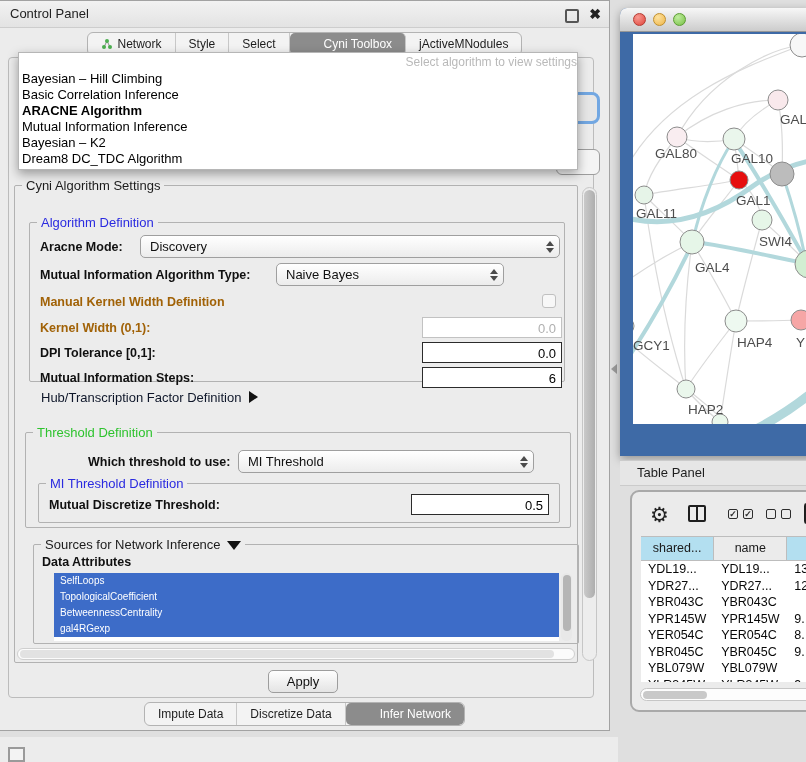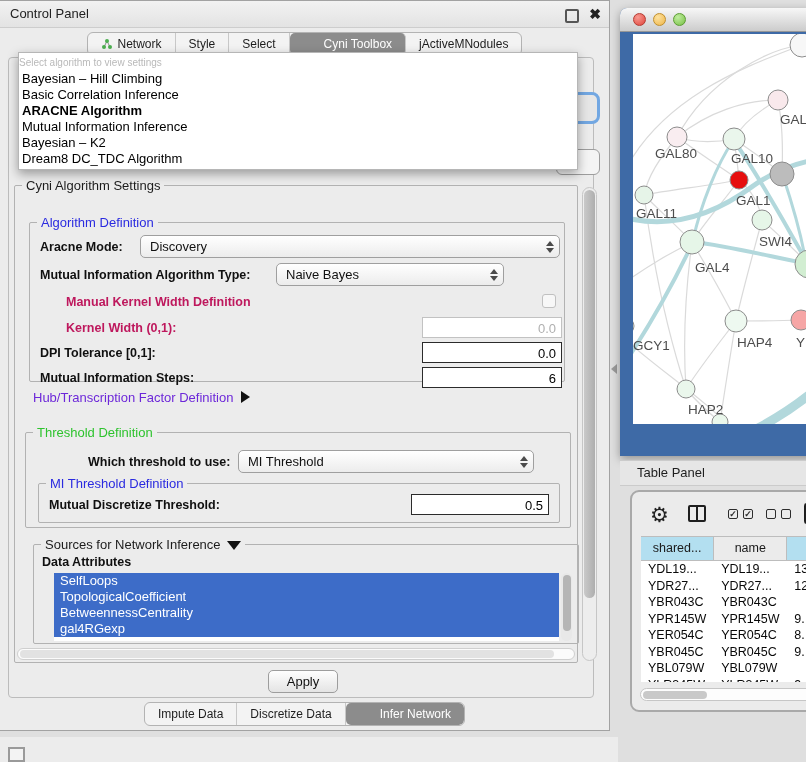--- a/index.html
+++ b/index.html
@@ -17,56 +17,56 @@
   .tabrow{position:absolute;left:0;top:31px;width:100%;display:flex;justify-content:center;}
   .tabgroup{display:inline-flex;border:1px solid #b3b3b3;border-radius:6px;background:#f3f3f3;overflow:hidden;height:22px;}
   .tab{display:flex;align-items:center;gap:5px;padding:0 13px;font-size:12px;color:#1d1d1d;border-right:1px solid #c8c8c8;cursor:default;}
   .tab:last-child{border-right:none;}
   .tab.selected{background:#8c8c8c;color:#fff;border-radius:5px;padding-left:34px;}
   .inner-panel{position:absolute;left:8px;top:56px;width:586px;height:641px;border:1px solid #bcbcbc;
       border-radius:4px;background:#ececec;box-sizing:border-box;}
   
   .popup{position:absolute;left:18px;top:51px;width:560px;height:118px;background:#fff;border:1px solid #b6b6b6;
       box-shadow:0 4px 10px rgba(0,0,0,.35);z-index:30;padding-top:2px;box-sizing:border-box;}
-  .popup .phead{font-size:10px;color:#b9b9b9;text-align:left;height:16px;line-height:15px;}
+  .popup .phead{font-size:12px;color:#b9b9b9;text-align:right;height:16px;line-height:15px;}
   .pitem{font-size:13px;color:#000;height:16px;line-height:16px;padding-left:3px;}
   .pitem.bold{font-weight:bold;}
   .combo-sliver{position:absolute;z-index:10;box-sizing:border-box;background:#e6e6e6;}
   .sliver1{left:556px;top:91px;width:44px;height:32px;border:3px solid #72a7e2;border-radius:8px;}
   .sliver2{left:556px;top:148px;width:44px;height:26px;border:1px solid #9d9d9d;border-radius:6px;background:#f4f4f4;}
   
   .groupbox{position:absolute;border:1px solid #b2b2b2;border-radius:2px;box-sizing:border-box;}
   .gtitle{position:absolute;top:-8px;left:7px;background:#ececec;padding:0 4px;font-size:13px;white-space:nowrap;}
   .gtitle.black{color:#1c1c1c;}
   .gtitle.blue{color:var(--blue-title);}
   .gtitle.green{color:var(--green-title);}
   #settings-box{left:14px;top:184px;width:564px;height:478px;}
   
   .vscroll{position:absolute;left:582px;top:186px;width:15px;height:474px;border:1px solid #c6c6c6;border-radius:8px;background:#ededed;box-sizing:border-box;}
   .vscroll .thumb{position:absolute;left:1px;top:2px;width:11px;height:408px;background:linear-gradient(90deg,#c9c9c9,#aeaeae);border-radius:6px;}
   .hscroll{position:absolute;left:2px;top:462px;width:558px;height:12px;border:1px solid #cfcfcf;border-radius:7px;background:#fbfbfb;box-sizing:border-box;}
   .hscroll .thumb{position:absolute;left:2px;top:1px;width:96%;height:8px;background:#e2e2e2;border-radius:5px;}
   
   .lbl{position:absolute;font-size:12.5px;color:#101010;font-weight:bold;white-space:nowrap;}
-  .lbl.gray{color:#be185d;margin-left:26px;}
+  .lbl.gray{color:#a16207;}
   .combo{position:absolute;height:23px;background:linear-gradient(#ffffff,#ececec);border:1px solid #9f9f9f;
       border-radius:5px;box-sizing:border-box;display:flex;align-items:center;font-size:13px;color:#111;padding-left:9px;}
   .combo .spin{position:absolute;right:4px;top:3px;width:11px;height:15px;display:flex;flex-direction:column;align-items:center;justify-content:center;gap:2px;}
   .combo .spin i{width:0;height:0;border-left:4px solid transparent;border-right:4px solid transparent;}
   .combo .spin .up{border-bottom:5px solid #4b4b4b;}
   .combo .spin .dn{border-top:5px solid #4b4b4b;}
   .field{position:absolute;height:21px;background:#fff;border:1px solid #2b2b2b;box-sizing:border-box;
       font-size:13px;color:#000;text-align:right;padding:2px 5px 0 0;}
   .field.disabled{border:1px solid #c2c2c2;color:#b0b0b0;}
   .checkbox{position:absolute;width:14px;height:14px;border:1px solid #c0c0c0;border-radius:3px;background:#f7f7f7;box-sizing:border-box;}
   .tri-right{display:inline-block;width:0;height:0;border-top:6px solid transparent;border-bottom:6px solid transparent;border-left:9px solid #111;margin-left:8px;vertical-align:-1px;}
   .tri-down{display:inline-block;width:0;height:0;border-left:7px solid transparent;border-right:7px solid transparent;border-top:9px solid #111;margin-left:6px;vertical-align:-1px;}
   
   .attr-list{position:absolute;left:20px;top:28px;width:505px;height:68px;background:#fff;overflow:hidden;}
-  .attr-item{height:16px;line-height:16px;font-size:13px;color:#fff;background:var(--sel);padding-left:6px;}
+  .attr-item{height:16px;line-height:16px;font-size:10px;color:#fff;background:var(--sel);padding-left:6px;}
   .attr-vscroll{position:absolute;left:527px;top:28px;width:11px;height:68px;background:#e8e8e8;border-radius:6px;}
   .attr-vscroll .thumb{position:absolute;left:1.5px;top:2px;width:8px;height:56px;background:#b5b5b5;border-radius:5px;}
   
   .apply-btn{position:absolute;left:268px;top:669px;width:70px;height:23px;background:linear-gradient(#fefefe,#e4e4e4);
       border:1px solid #9d9d9d;border-radius:5px;font-size:13px;color:#111;text-align:center;line-height:21px;box-sizing:border-box;}
   .bottom-tabrow{position:absolute;left:0;top:701px;width:100%;display:flex;justify-content:center;}
   
   #net-window{position:absolute;left:620px;top:8px;width:195px;height:448px;background:var(--frame);
       border-radius:7px 7px 0 0;box-shadow:0 3px 10px rgba(0,0,0,.35);}
   .net-titlebar{position:absolute;left:0;top:0;width:100%;height:24px;background:linear-gradient(#f7f7f7,#cccccc);
@@ -180,21 +180,21 @@
       <span class="lbl gray" style="left:10px;top:72px;">Manual Kernel Width Definition</span>
       <span class="checkbox" style="right:8px;top:71px;"></span>
       <span class="lbl gray" style="left:10px;top:98px;">Kernel Width (0,1):</span>
       <input class="field disabled" style="left: 392px; top: 94px; width: 140px;" readonly="" value="0.0">
       <span class="lbl" style="left:10px;top:123px;">DPI Tolerance [0,1]:</span>
       <input class="field" style="left: 392px; top: 119px; width: 140px;" readonly="" value="0.0">
       <span class="lbl" style="left:10px;top:148px;">Mutual Information Steps:</span>
       <input class="field" style="left: 392px; top: 144px; width: 140px;" readonly="" value="6">
     </div>
 
-    <div style="position:absolute;left:18px;top:204px;font-size:13px;color:#6d28d9;">
+    <div style="position:absolute;left:26px;top:204px;font-size:13px;color:#0f172a;">
       <span>Hub/Transcription Factor Definition</span><span class="tri-right"></span>
     </div>
 
     <div class="groupbox" style="left:10px;top:246px;width:546px;height:96px;">
       <span class="gtitle green">Threshold Definition</span>
       <span class="lbl" style="left:62px;top:22px;">Which threshold to use:</span>
       <div class="combo" style="left:212px;top:17px;width:296px;">
         <span>MI Threshold</span>
         <span class="spin">
             <i class="up"></i>

